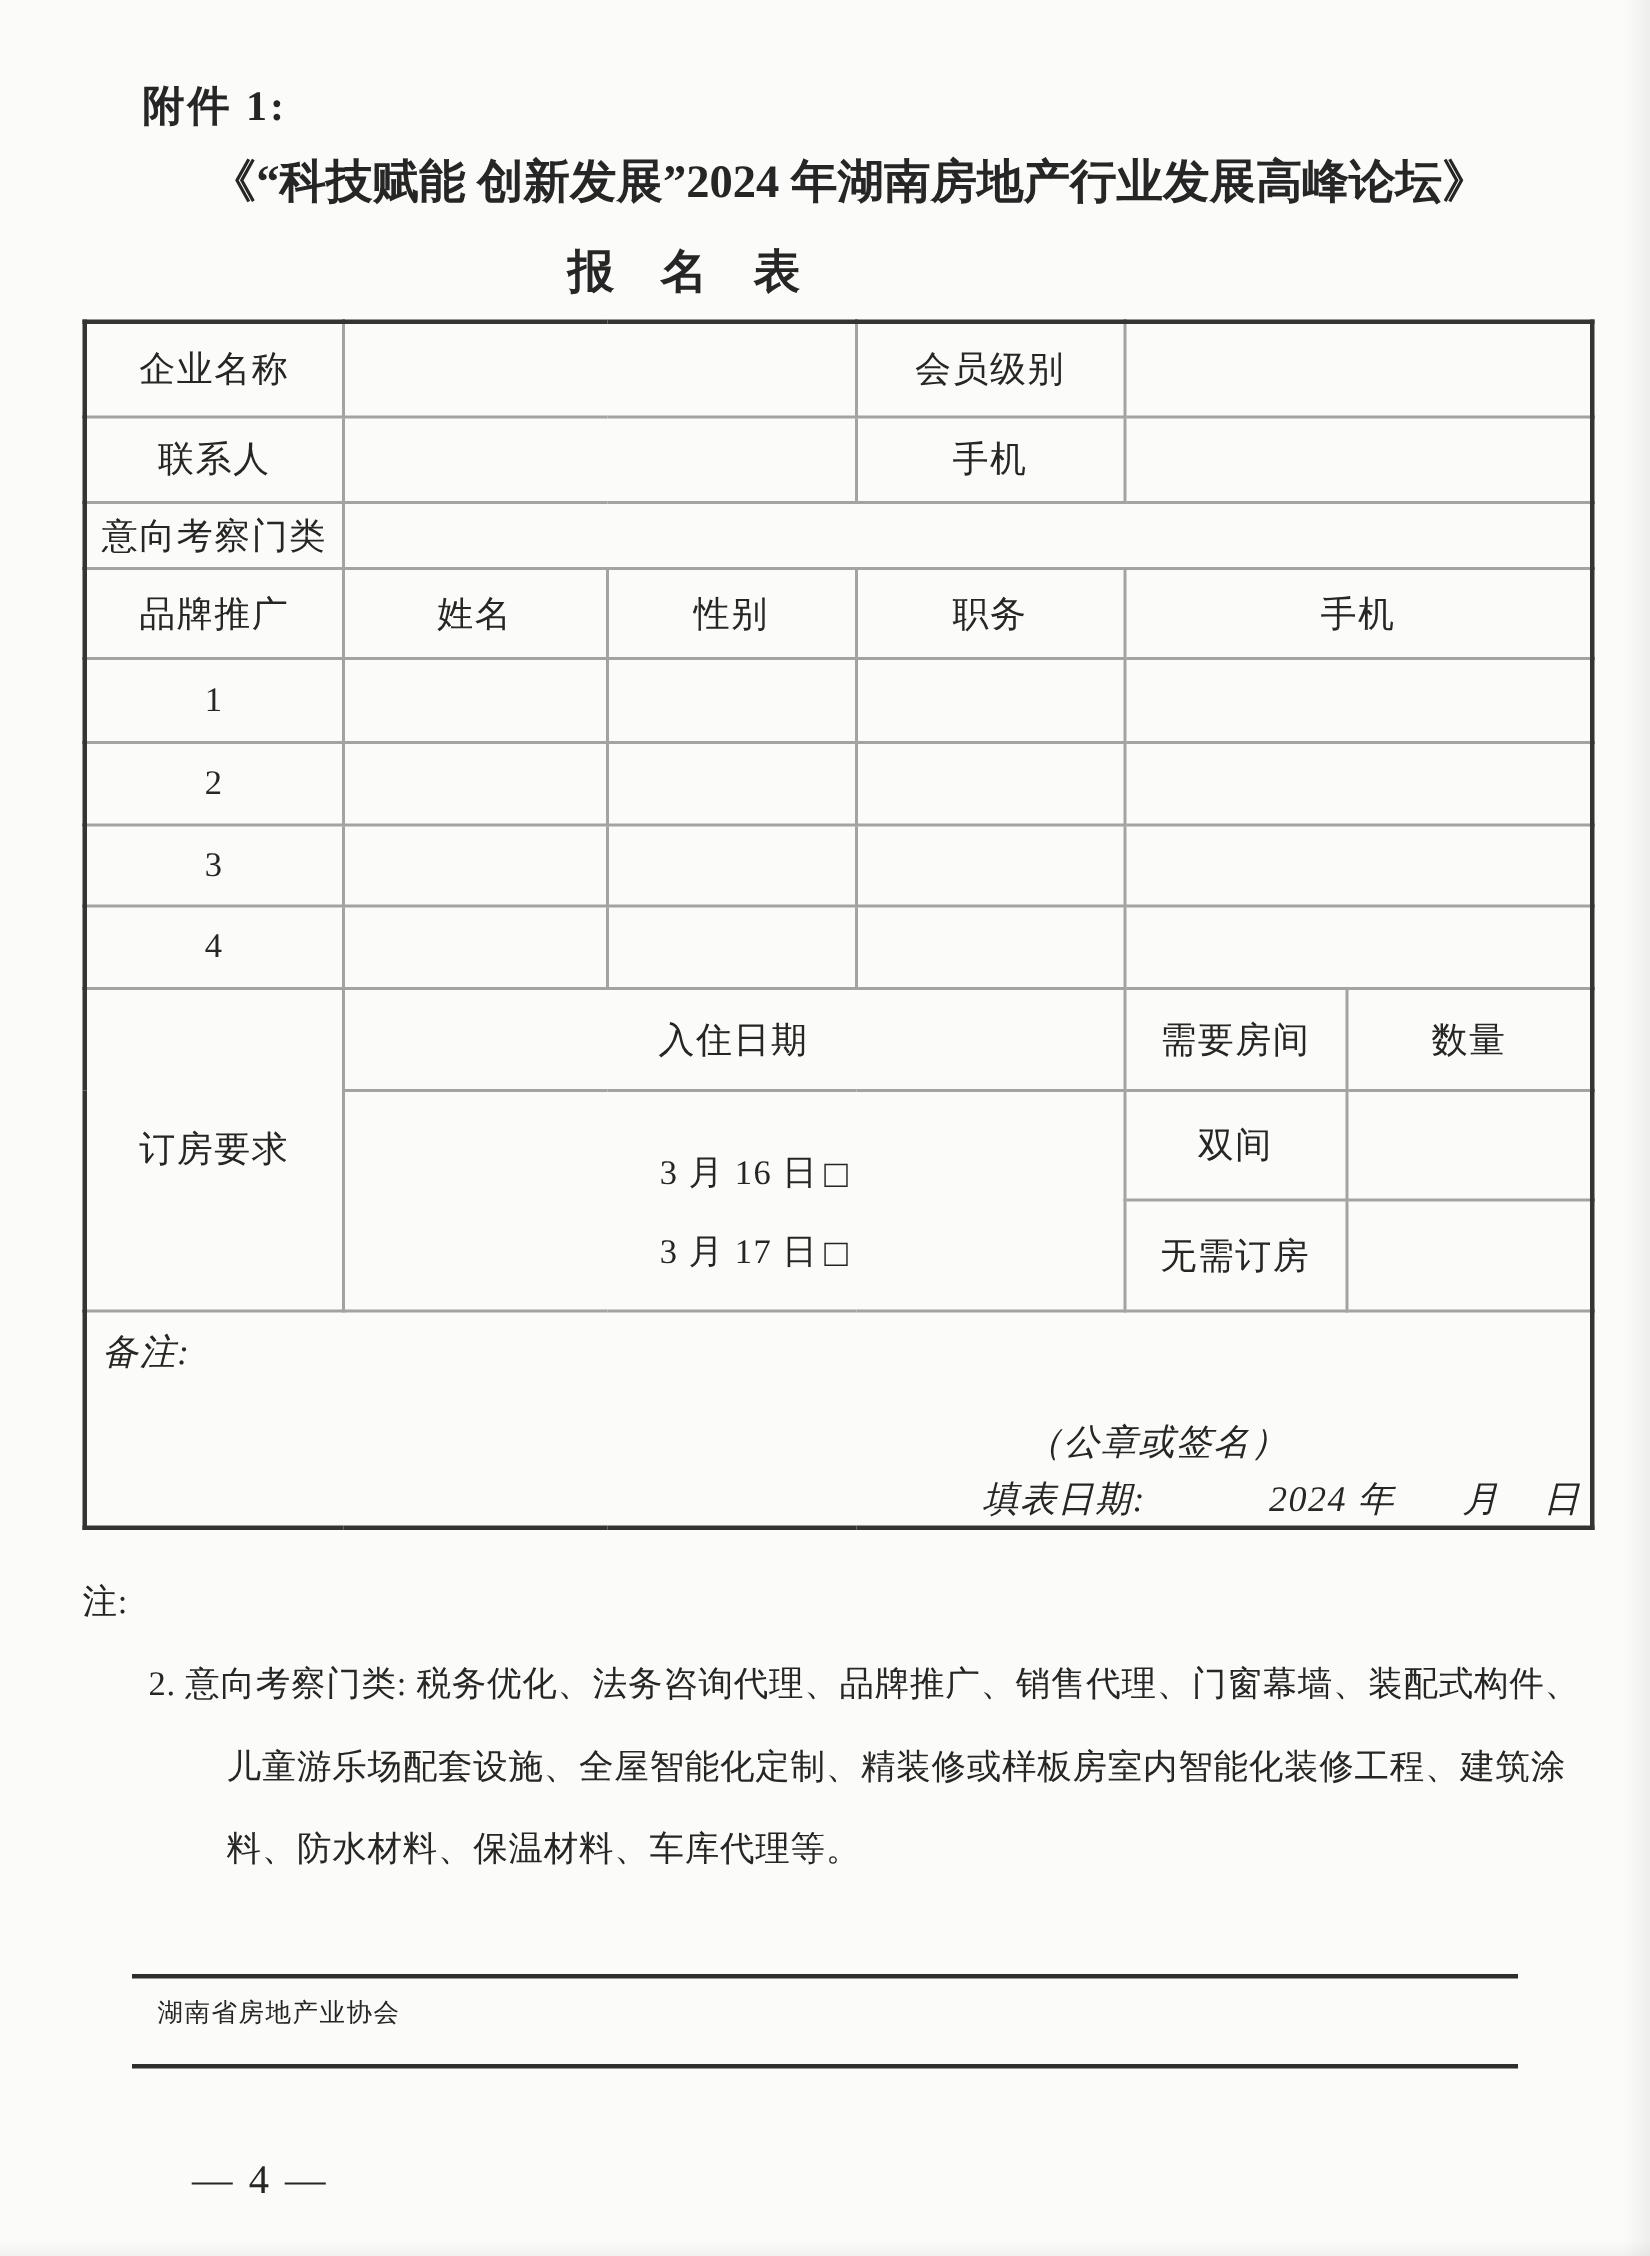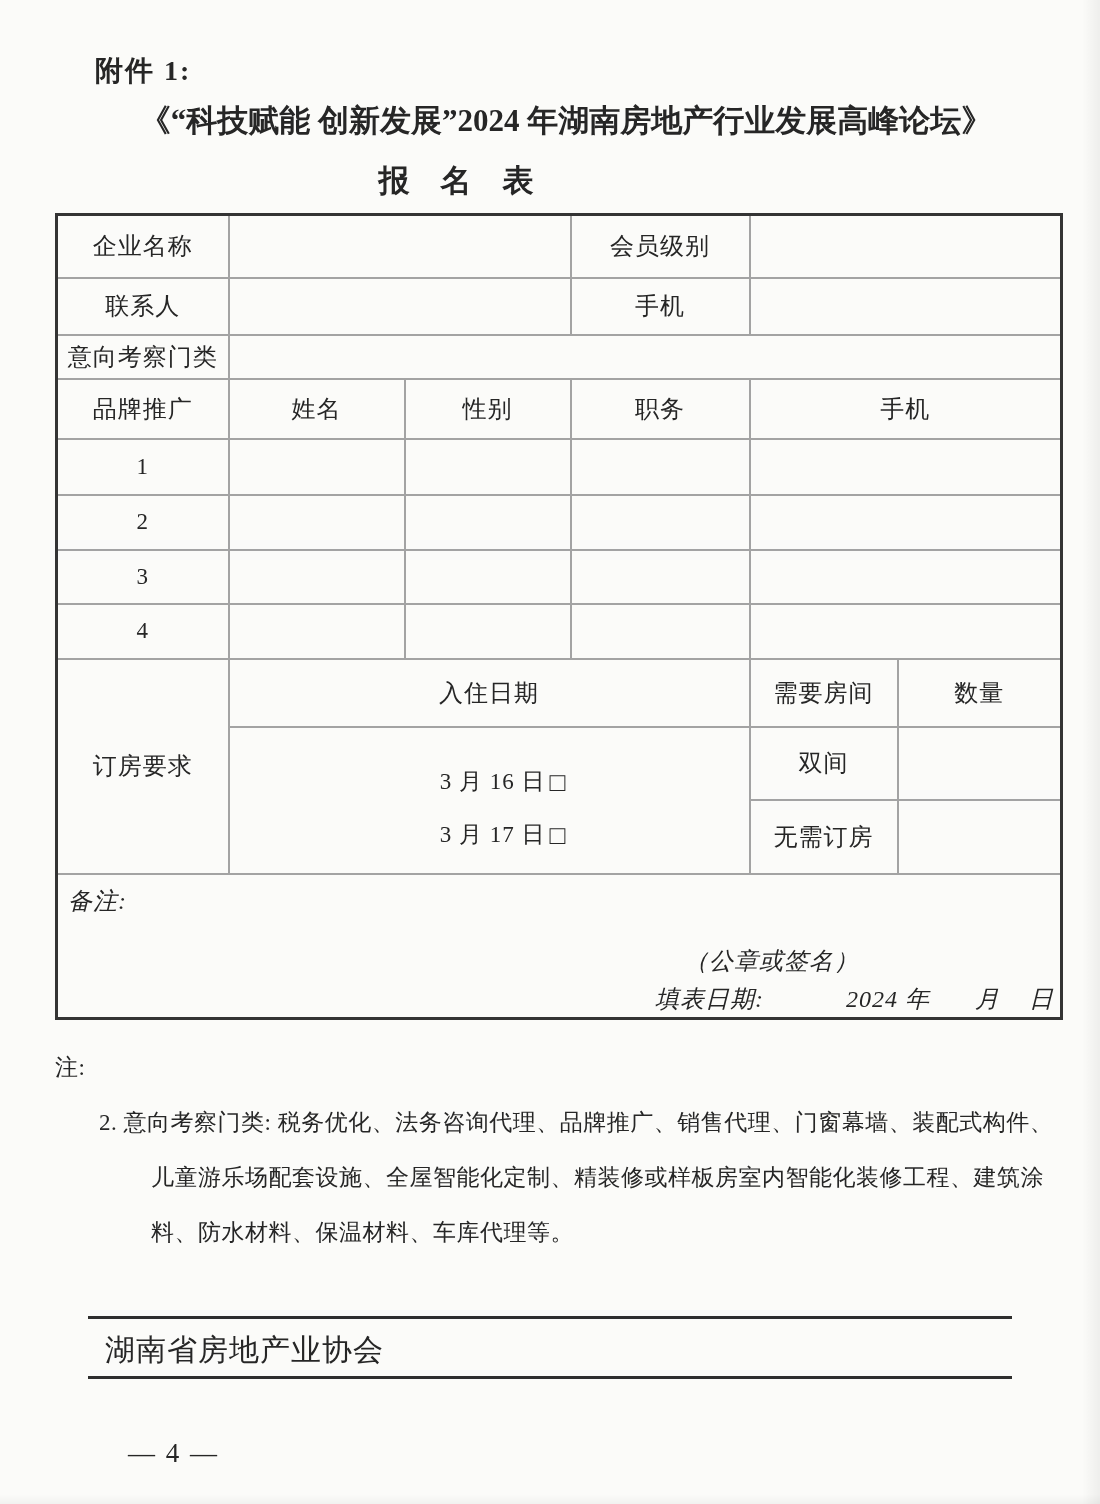--- a/index.html
+++ b/index.html
@@ -84,21 +84,21 @@
   .note-first { display: flex; }
   .note-prefix { flex: 0 0 auto; margin-right: 14px; }
   .note-item-2 { margin-left: 44px; padding-left: 52px; text-indent: -52px; }
 
   .footer-rule { position: absolute; left: 88px; width: 924px; height: 3px; background: #2e2e2e; }
   .footer-rule.top { top: 1316px; box-shadow: 0 5px 0 -2px rgba(46,46,46,0.35); }
   .footer-rule.bottom { top: 1376px; box-shadow: 0 4px 0 -2px rgba(46,46,46,0.25); }
   .footer-row {
     position: absolute; left: 105px; top: 1330px; width: 888px;
     display: flex; justify-content: space-between;
-    font-size: 30px; letter-spacing: 1px;
+    font-size: 17px; letter-spacing: 1px;
   }
   .page-number { position: absolute; left: 128px; top: 1438px; font-size: 27px; letter-spacing: 2px; }
 </style>
 </head>
 <body>
 
 <div class="scan-edge-right"></div>
 <div class="scan-edge-bottom"></div>
 
 <div class="attachment-label">附件 1:</div>

